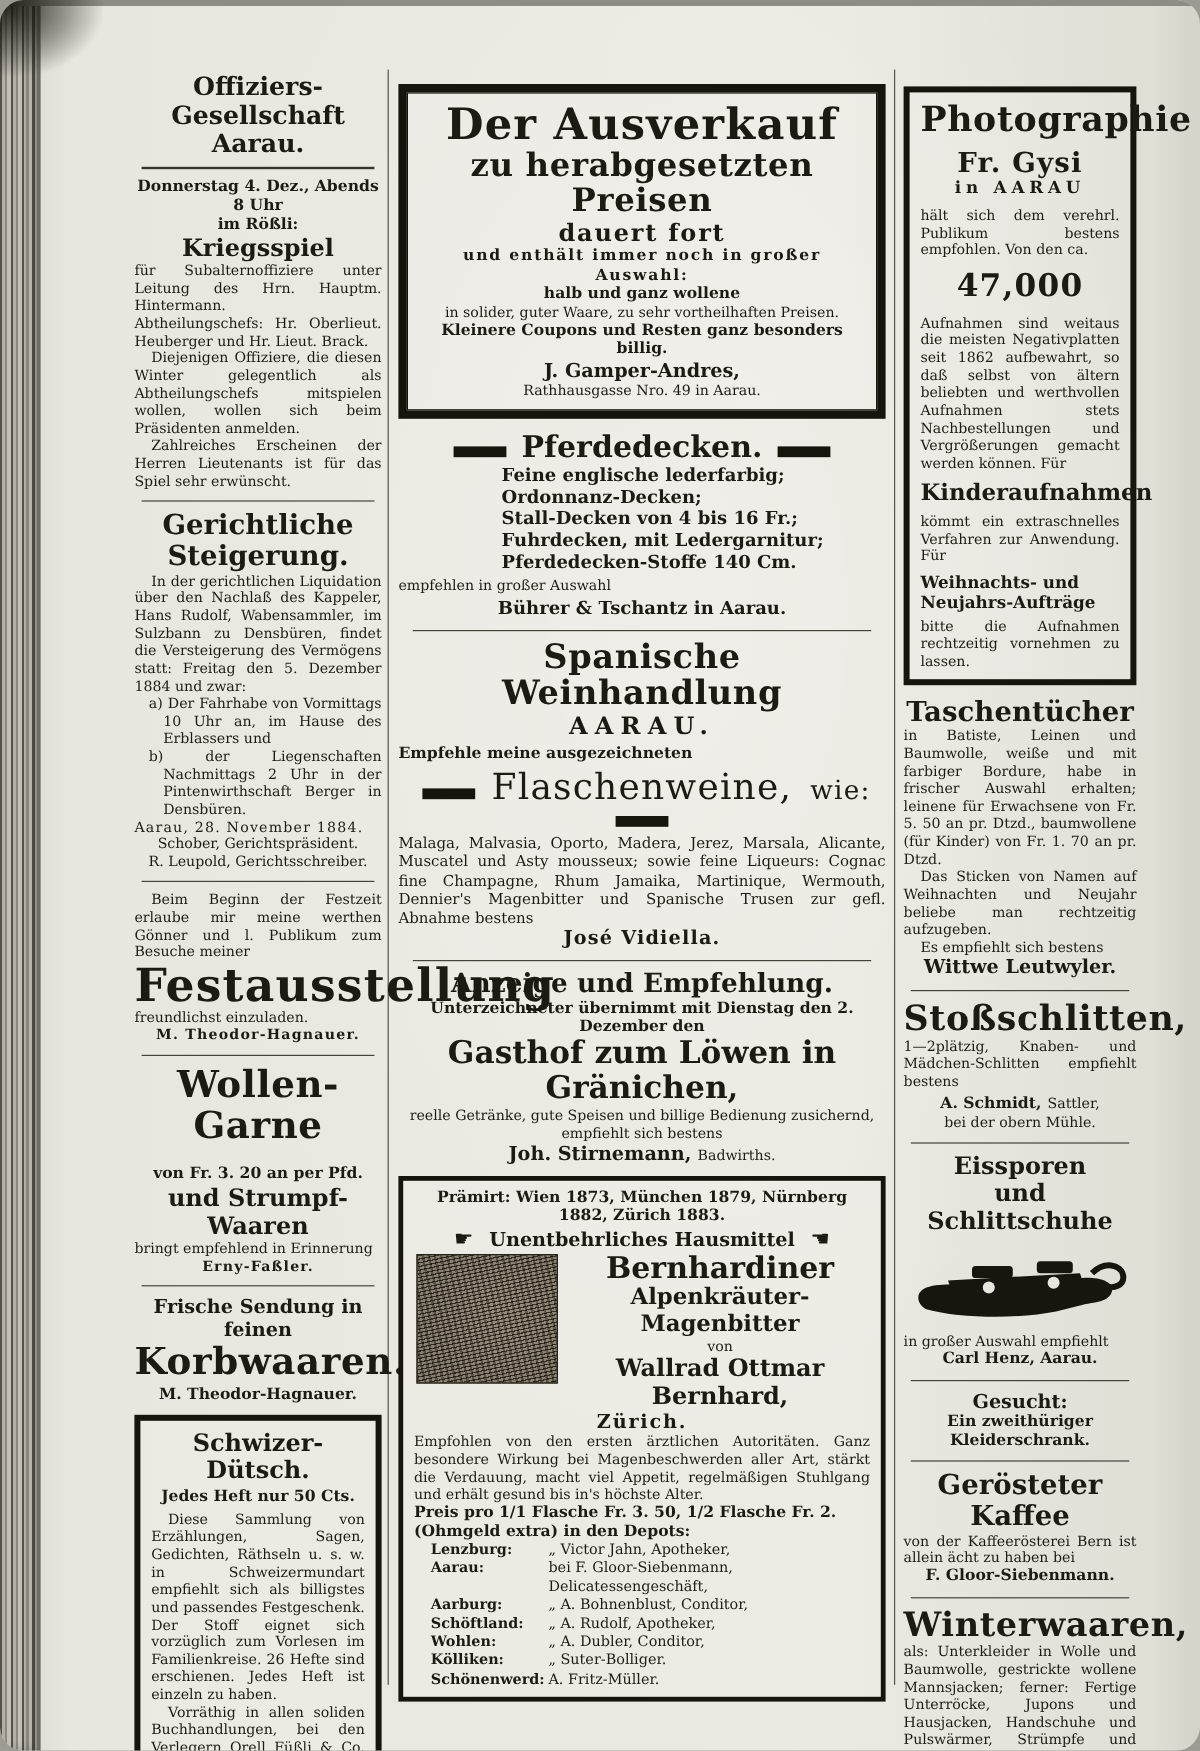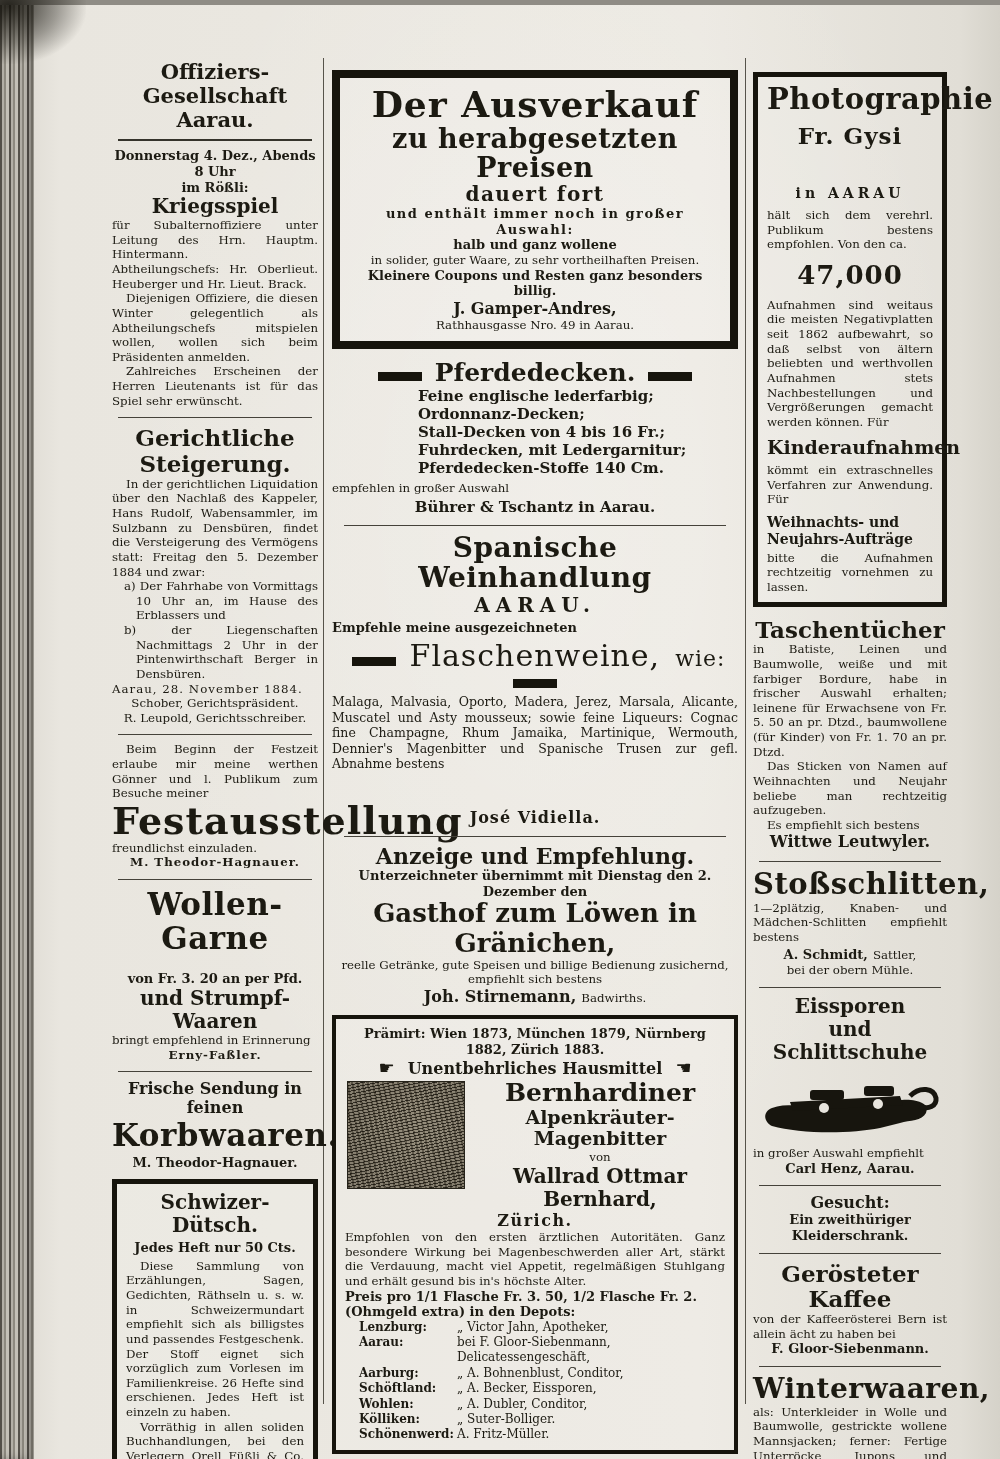--- a/index.html
+++ b/index.html
@@ -1,21 +1,21 @@
 <!DOCTYPE html>
 <html><head>
 <meta charset="utf-8">
 <style>
   html,body{margin:0;padding:0;background:#9d9a92;}
   .scan{position:relative;width:1000px;height:1459px;overflow:hidden;color:#1c1a12;
         font-family:"DejaVu Serif", serif;
         background:
           radial-gradient(ellipse at 55% 35%, rgba(255,255,255,.25) 0%, rgba(255,255,255,0) 55%),
           linear-gradient(90deg, #d8d5cd 0%, #e9e6df 6%, #ece9e2 70%, #e1ded6 96%, #d5d2c9 100%),
-          #e8e5de;}
+          #e8e5de; border-radius: 20px;}
   .top-edge{position:absolute;left:0;top:0;right:0;height:5px;background:#8f8c85;}
   .gutter{position:absolute;left:0;top:0;width:34px;height:100%;
         background:repeating-linear-gradient(90deg,#55514a 0 2px,#b3afa6 2px 4px,#8d897f 4px 6px,#c4c0b7 6px 9px);
         box-shadow:inset -6px 0 8px rgba(0,0,0,.25);}
   .corner-blot{position:absolute;left:0;top:0;width:86px;height:64px;
         background:radial-gradient(ellipse at 10% 10%, rgba(20,18,12,.85) 0%, rgba(20,18,12,.35) 45%, rgba(20,18,12,0) 72%);}
   .divider{position:absolute;top:58px;bottom:55px;width:1px;background:#56534a;}
   .d1{left:323px}.d2{left:745px}
   .col{position:absolute;}
   .col1{left:112px;top:60px;width:206px;}
@@ -46,21 +46,21 @@
   .sig{font-weight:bold;letter-spacing:1px;}
   .woodcut{float:left;width:116px;height:106px;margin:2px 10px 4px 2px;border:1px solid #26231a;
         background:
           repeating-linear-gradient(168deg, rgba(28,24,16,.8) 0 1px, rgba(130,122,104,.45) 1px 3px),
           repeating-linear-gradient(78deg, rgba(28,24,16,.55) 0 2px, rgba(210,203,186,.4) 2px 5px),
           radial-gradient(circle at 60% 45%, #8d8574 0%, #5c564a 70%),#6b6455;}
   .depot{display:flex;font-size:12px;line-height:1.28;}
   .depot .place{width:98px;font-weight:bold;padding-left:14px;}
   .depot .dtext{flex:1;}
   .skate{display:block;margin:4px auto;}
-  .roman{letter-spacing:1px;margin-top:36px;}
+  .roman{letter-spacing:1px;}
 </style>
 </head>
 <body>
 
 <div class="scan">
   <div class="gutter"></div>
   <div class="top-edge"></div>
   <div class="corner-blot"></div>
   <div class="divider d1"></div>
   <div class="divider d2"></div>
@@ -205,21 +205,21 @@
       <div class="depot">
           <span class="place">Aarau:</span>
           <span class="dtext">bei F. Gloor-Siebenmann, Delicatessengeschäft,</span>
         </div>
       <div class="depot">
           <span class="place">Aarburg:</span>
           <span class="dtext">„ A. Bohnenblust, Conditor,</span>
         </div>
       <div class="depot">
           <span class="place">Schöftland:</span>
-          <span class="dtext">„ A. Becker, Eissporen,</span>
+          <span class="dtext">„ A. Rudolf, Apotheker,</span>
         </div>
       <div class="depot">
           <span class="place">Wohlen:</span>
           <span class="dtext">„ A. Dubler, Conditor,</span>
         </div>
       <div class="depot">
           <span class="place">Kölliken:</span>
           <span class="dtext">„ Suter-Bolliger.</span>
         </div>
       <div class="depot">

